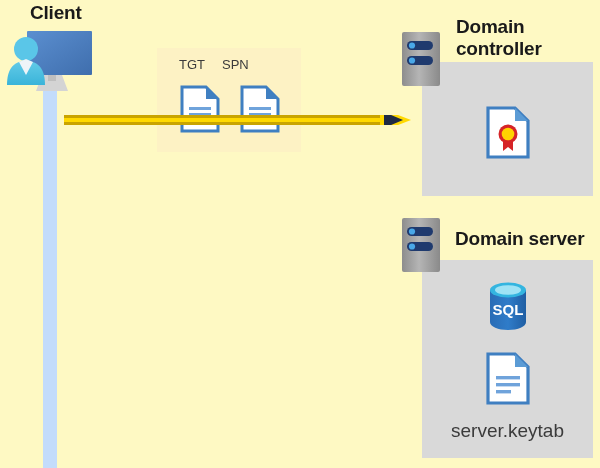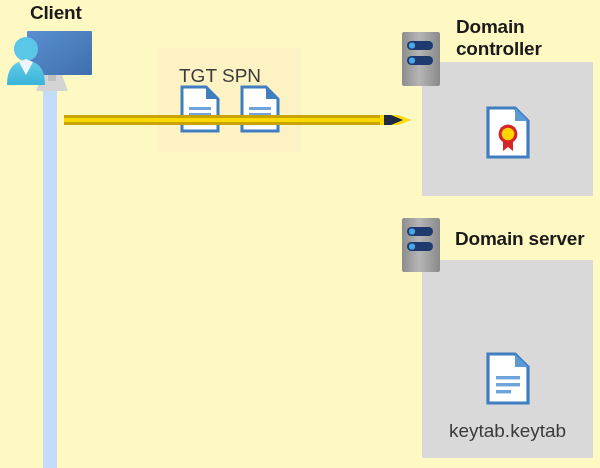--- a/index.html
+++ b/index.html
@@ -42,24 +42,23 @@
   #client-icon { left: 4px; top: 27px; width: 96px; height: 72px; }
 
   
   #token-box {
     left: 157px; top: 48px;
     width: 144px; height: 104px;
     background: #fdf2c4;
   }
   .token-label {
     position: absolute;
-    font-size: 19px;
+    font-size: 13px;
     color: #3b3b3b;
     font-family: "Liberation Sans", sans-serif;
-    margin-top: 8px;
   }
   #tgt-label { left: 179px; top: 57px; }
   #spn-label { left: 222px; top: 57px; }
   #tgt-doc { left: 180px; top: 85px; width: 40px; height: 48px; }
   #spn-doc { left: 240px; top: 85px; width: 40px; height: 48px; }
 
   
   #arrow-line { left: 64px; top: 111px; width: 347px; height: 10px; }
 
   
@@ -202,26 +201,41 @@
       <rect x="0" y="0" width="38" height="54" rx="2" fill="url(#rackg2)"></rect>
       <rect x="5" y="9" width="26" height="9" rx="4.5" fill="#1f3a6e"></rect>
       <circle cx="10" cy="13.5" r="3.1" fill="#49a8e8"></circle>
       <rect x="5" y="24" width="26" height="9" rx="4.5" fill="#1f3a6e"></rect>
       <circle cx="10" cy="28.5" r="3.1" fill="#49a8e8"></circle>
     </svg>
   </div>
 
   <div class="abs title" id="linux-title">Domain server</div>
 
+  <div class="abs" id="sql-db">
+    <svg width="48" height="50" viewBox="0 0 48 50">
+      <defs>
+        <linearGradient id="cyl" x1="0" y1="0" x2="1" y2="0">
+          <stop offset="0%" stop-color="#2a6cb5"></stop>
+          <stop offset="50%" stop-color="#2f7cc9"></stop>
+          <stop offset="100%" stop-color="#1f5ea3"></stop>
+        </linearGradient>
+      </defs>
+      <path d="M6 9 L6 41 C6 45.5 14 49 24 49 C34 49 42 45.5 42 41 L42 9 Z" fill="url(#cyl)"></path>
+      <ellipse cx="24" cy="9" rx="18" ry="7.5" fill="#34b5e0"></ellipse>
+      <ellipse cx="24" cy="9" rx="13" ry="4.8" fill="#9fe3f5"></ellipse>
+      <text x="24" y="34" font-family="Liberation Sans, sans-serif" font-size="15" font-weight="bold" fill="#ffffff" text-anchor="middle">SQL</text>
+    </svg>
+  </div>
 
   <div class="abs" id="keytab-doc">
     <svg width="44" height="53" viewBox="0 0 44 53">
       <path d="M2 2 L29 2 L42 15 L42 51 L2 51 Z" fill="#ffffff" stroke="#3f7fc1" stroke-width="3.2"></path>
       <path d="M29 2 L42 15 L29 15 Z" fill="#5b9bd5"></path>
       <rect x="10" y="24" width="24" height="3.4" fill="#6fa3db"></rect>
       <rect x="10" y="31" width="24" height="3.4" fill="#6fa3db"></rect>
       <rect x="10" y="38" width="15" height="3.4" fill="#6fa3db"></rect>
     </svg>
   </div>
 
-  <div class="abs" id="keytab-label">keytab.keytab</div>
+  <div class="abs" id="keytab-label">server.keytab</div>
 
 </div>
 
 </body></html>

